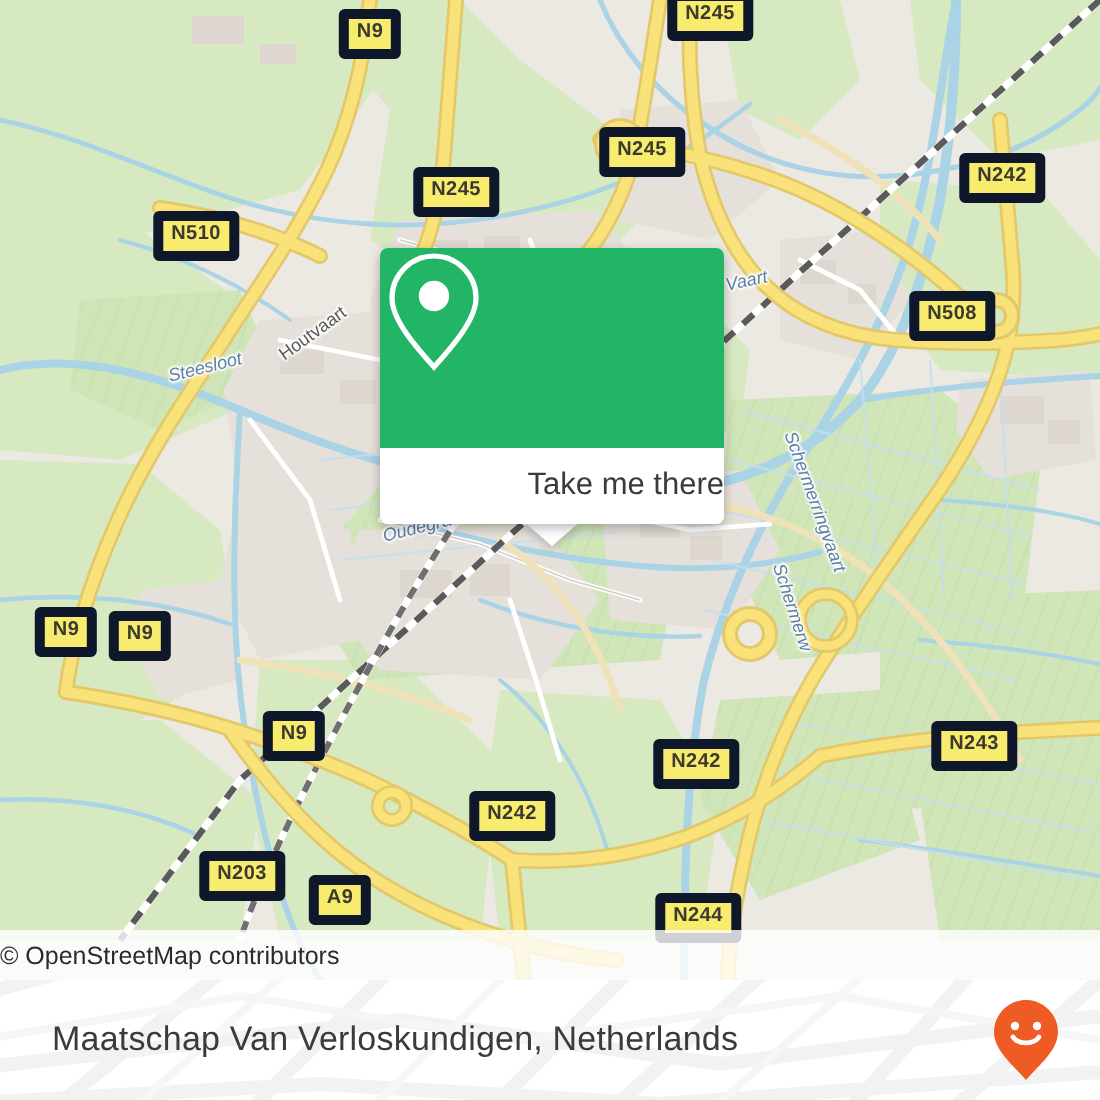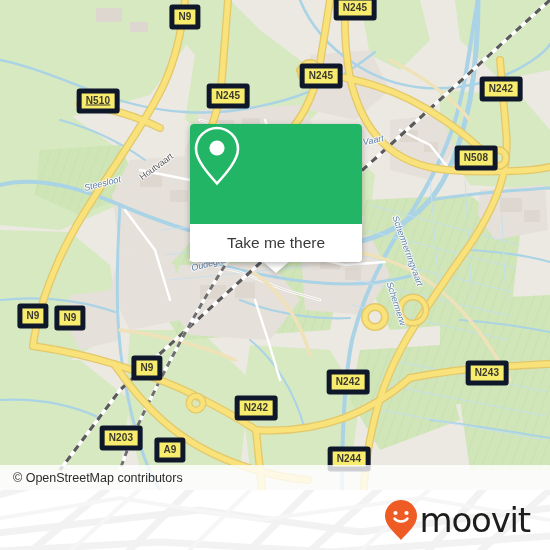--- a/index.html
+++ b/index.html
@@ -60,21 +60,20 @@
       1px 0 1px #fff,-1px 0 1px #fff,0 1px 1px #fff,0 -1px 1px #fff;
   }
 
   
   .attrib{
     position:absolute;left:0;bottom:0;
     height:25px;width:100%;
     background:rgba(255,255,255,.80);
     display:flex;align-items:center;
     box-sizing:border-box;
-    padding-left:13px;
   }
   .attrib span{
     font-size:12.5px;color:#2b2b2b;
     font-family:"Liberation Sans", sans-serif;
   }
 
   
   .card{
     position:absolute;
     left:190px;top:124px;width:172px;
@@ -84,21 +83,21 @@
     background:#fff;
     z-index:6;
   }
   .card-top{
     height:100px;
     background:#22b566;
     display:flex;align-items:center;justify-content:center;
   }
   .card-bottom{
     height:38px;background:#ffffff;
-    display:flex;align-items:center;justify-content:center;
+    display:flex;align-items:center;justify-content:flex-end;
   }
   .card-bottom span{
     font-size:15.5px;color:#3a3a3a;
     font-family:"Liberation Sans", sans-serif;
   }
   .card-tail{
     position:absolute;
     left:262px;top:261px;
     width:0;height:0;
     border-left:14px solid transparent;
@@ -334,21 +333,21 @@
         <circle cx="413" cy="310" r="13" stroke="#f9e27a" stroke-width="4.2"></circle>
       </g>
     </svg>
 
     <div id="shields">
         <div class="shield" style="left: 185px; top: 17px;">N9</div>
         <div class="shield" style="left: 355px; top: 8px;">N245</div>
         <div class="shield" style="left: 321px; top: 76px;">N245</div>
         <div class="shield" style="left: 228px; top: 96px;">N245</div>
         <div class="shield" style="left: 501px; top: 89px;">N242</div>
-        <div class="shield" style="left: 98px; top: 101px; text-decoration: underline;">N510</div>
+        <div class="shield" style="left: 98px; top: 118px;">N510</div>
         <div class="shield" style="left: 476px; top: 158px;">N508</div>
         <div class="shield" style="left: 33px; top: 316px;">N9</div>
         <div class="shield" style="left: 70px; top: 318px;">N9</div>
         <div class="shield" style="left: 147px; top: 368px;">N9</div>
         <div class="shield" style="left: 348px; top: 382px;">N242</div>
         <div class="shield" style="left: 487px; top: 373px;">N243</div>
         <div class="shield" style="left: 256px; top: 408px;">N242</div>
         <div class="shield" style="left: 85px; top: 438px; margin-left: 36px;">N203</div>
         <div class="shield" style="left: 170px; top: 450px;">A9</div>
         <div class="shield" style="left: 349px; top: 459px; text-align: center;">N244</div>
@@ -397,25 +396,25 @@
         <path d="M-20,62 L160,52 L330,62 L550,46"></path>
       </g>
       <g stroke="#f6f6f6" fill="none" stroke-width="4">
         <path d="M60,70 L150,-10"></path>
         <path d="M180,70 L260,-10"></path>
         <path d="M350,70 L440,-10"></path>
         <path d="M-10,30 L120,8 L260,30 L420,8 L550,30"></path>
       </g>
     </svg>
 
+    <div class="footer-title">Maatschap Van Verloskundigen, Netherlands</div>
 
     <div class="brand">
       <svg width="34" height="42" viewBox="0 0 34 42">
         <path d="M17 1 C8.2 1 1 8.2 1 17 C1 26 10 33 17 41 C24 33 33 26 33 17 C33 8.2 25.8 1 17 1 Z" fill="#ef5b25"></path>
         <circle cx="11.5" cy="14" r="2.1" fill="#ffffff"></circle>
         <circle cx="22.5" cy="14" r="2.1" fill="#ffffff"></circle>
         <path d="M10.5 19.5 C13 23.4 21 23.4 23.5 19.5" fill="none" stroke="#ffffff" stroke-width="2.4" stroke-linecap="round"></path>
       </svg>
-      <div class="brand-word">moovit</div>
     </div>
   </div>
 
 </div>
 
 </body></html>

